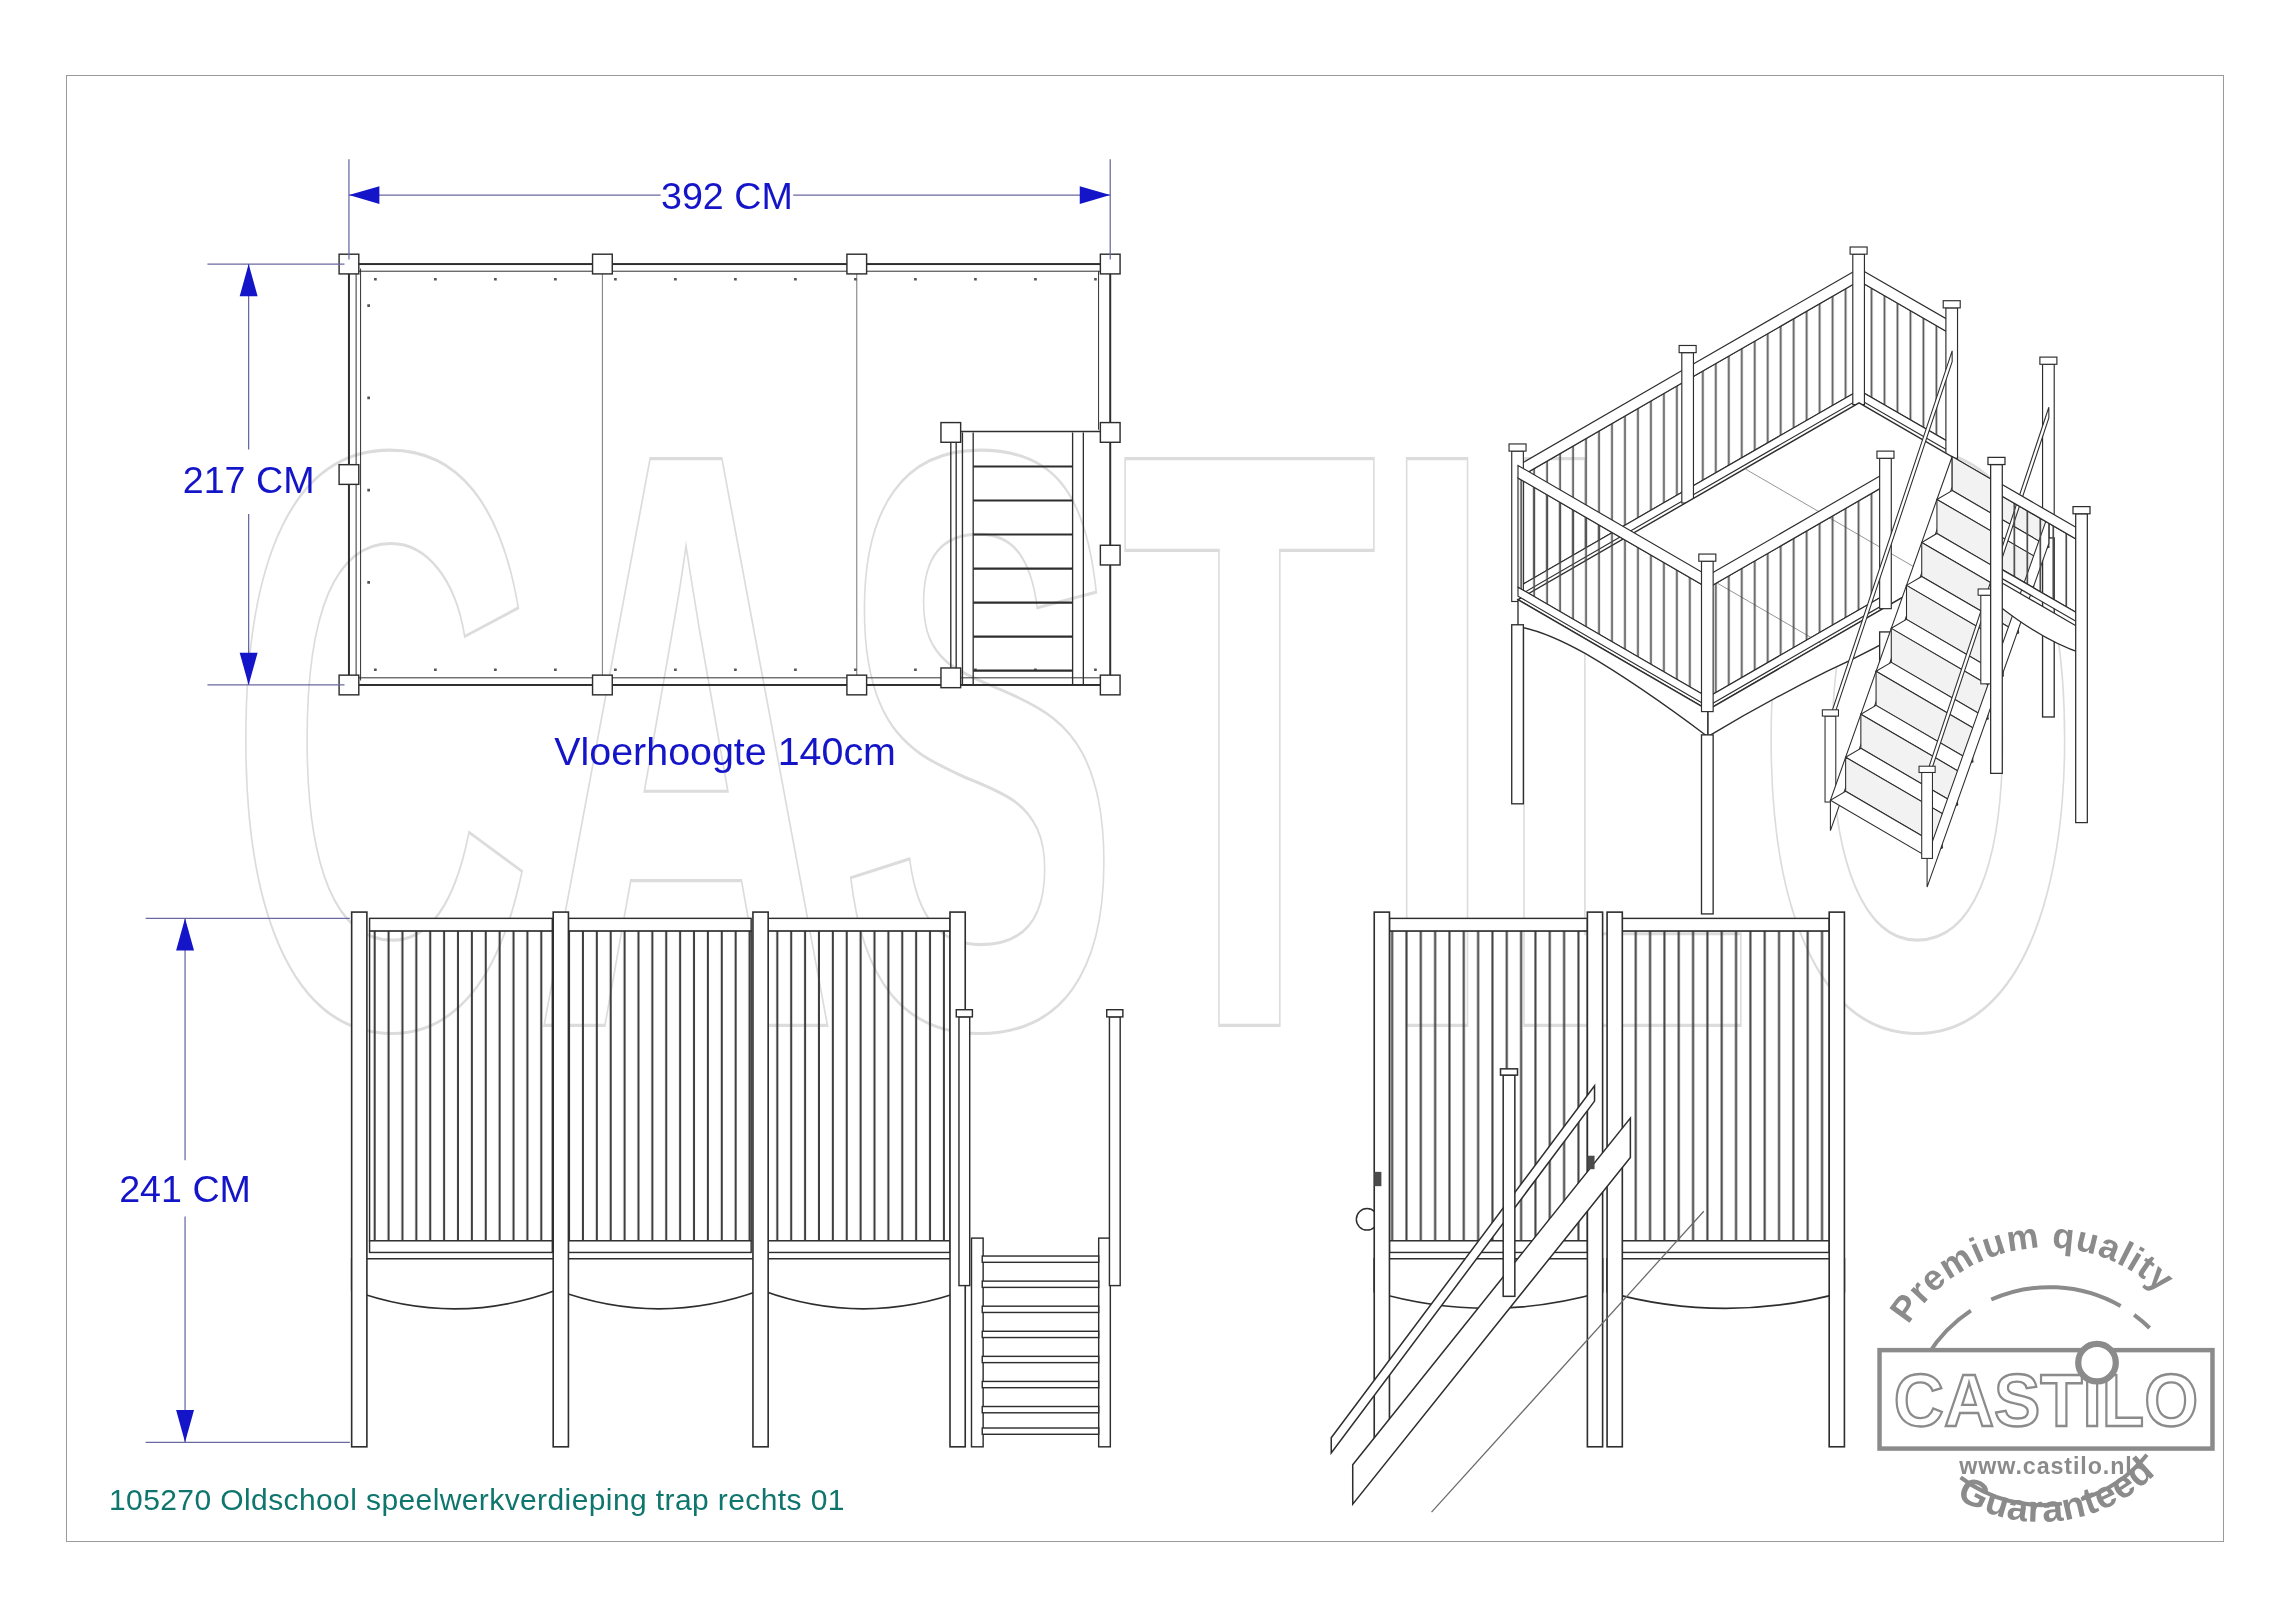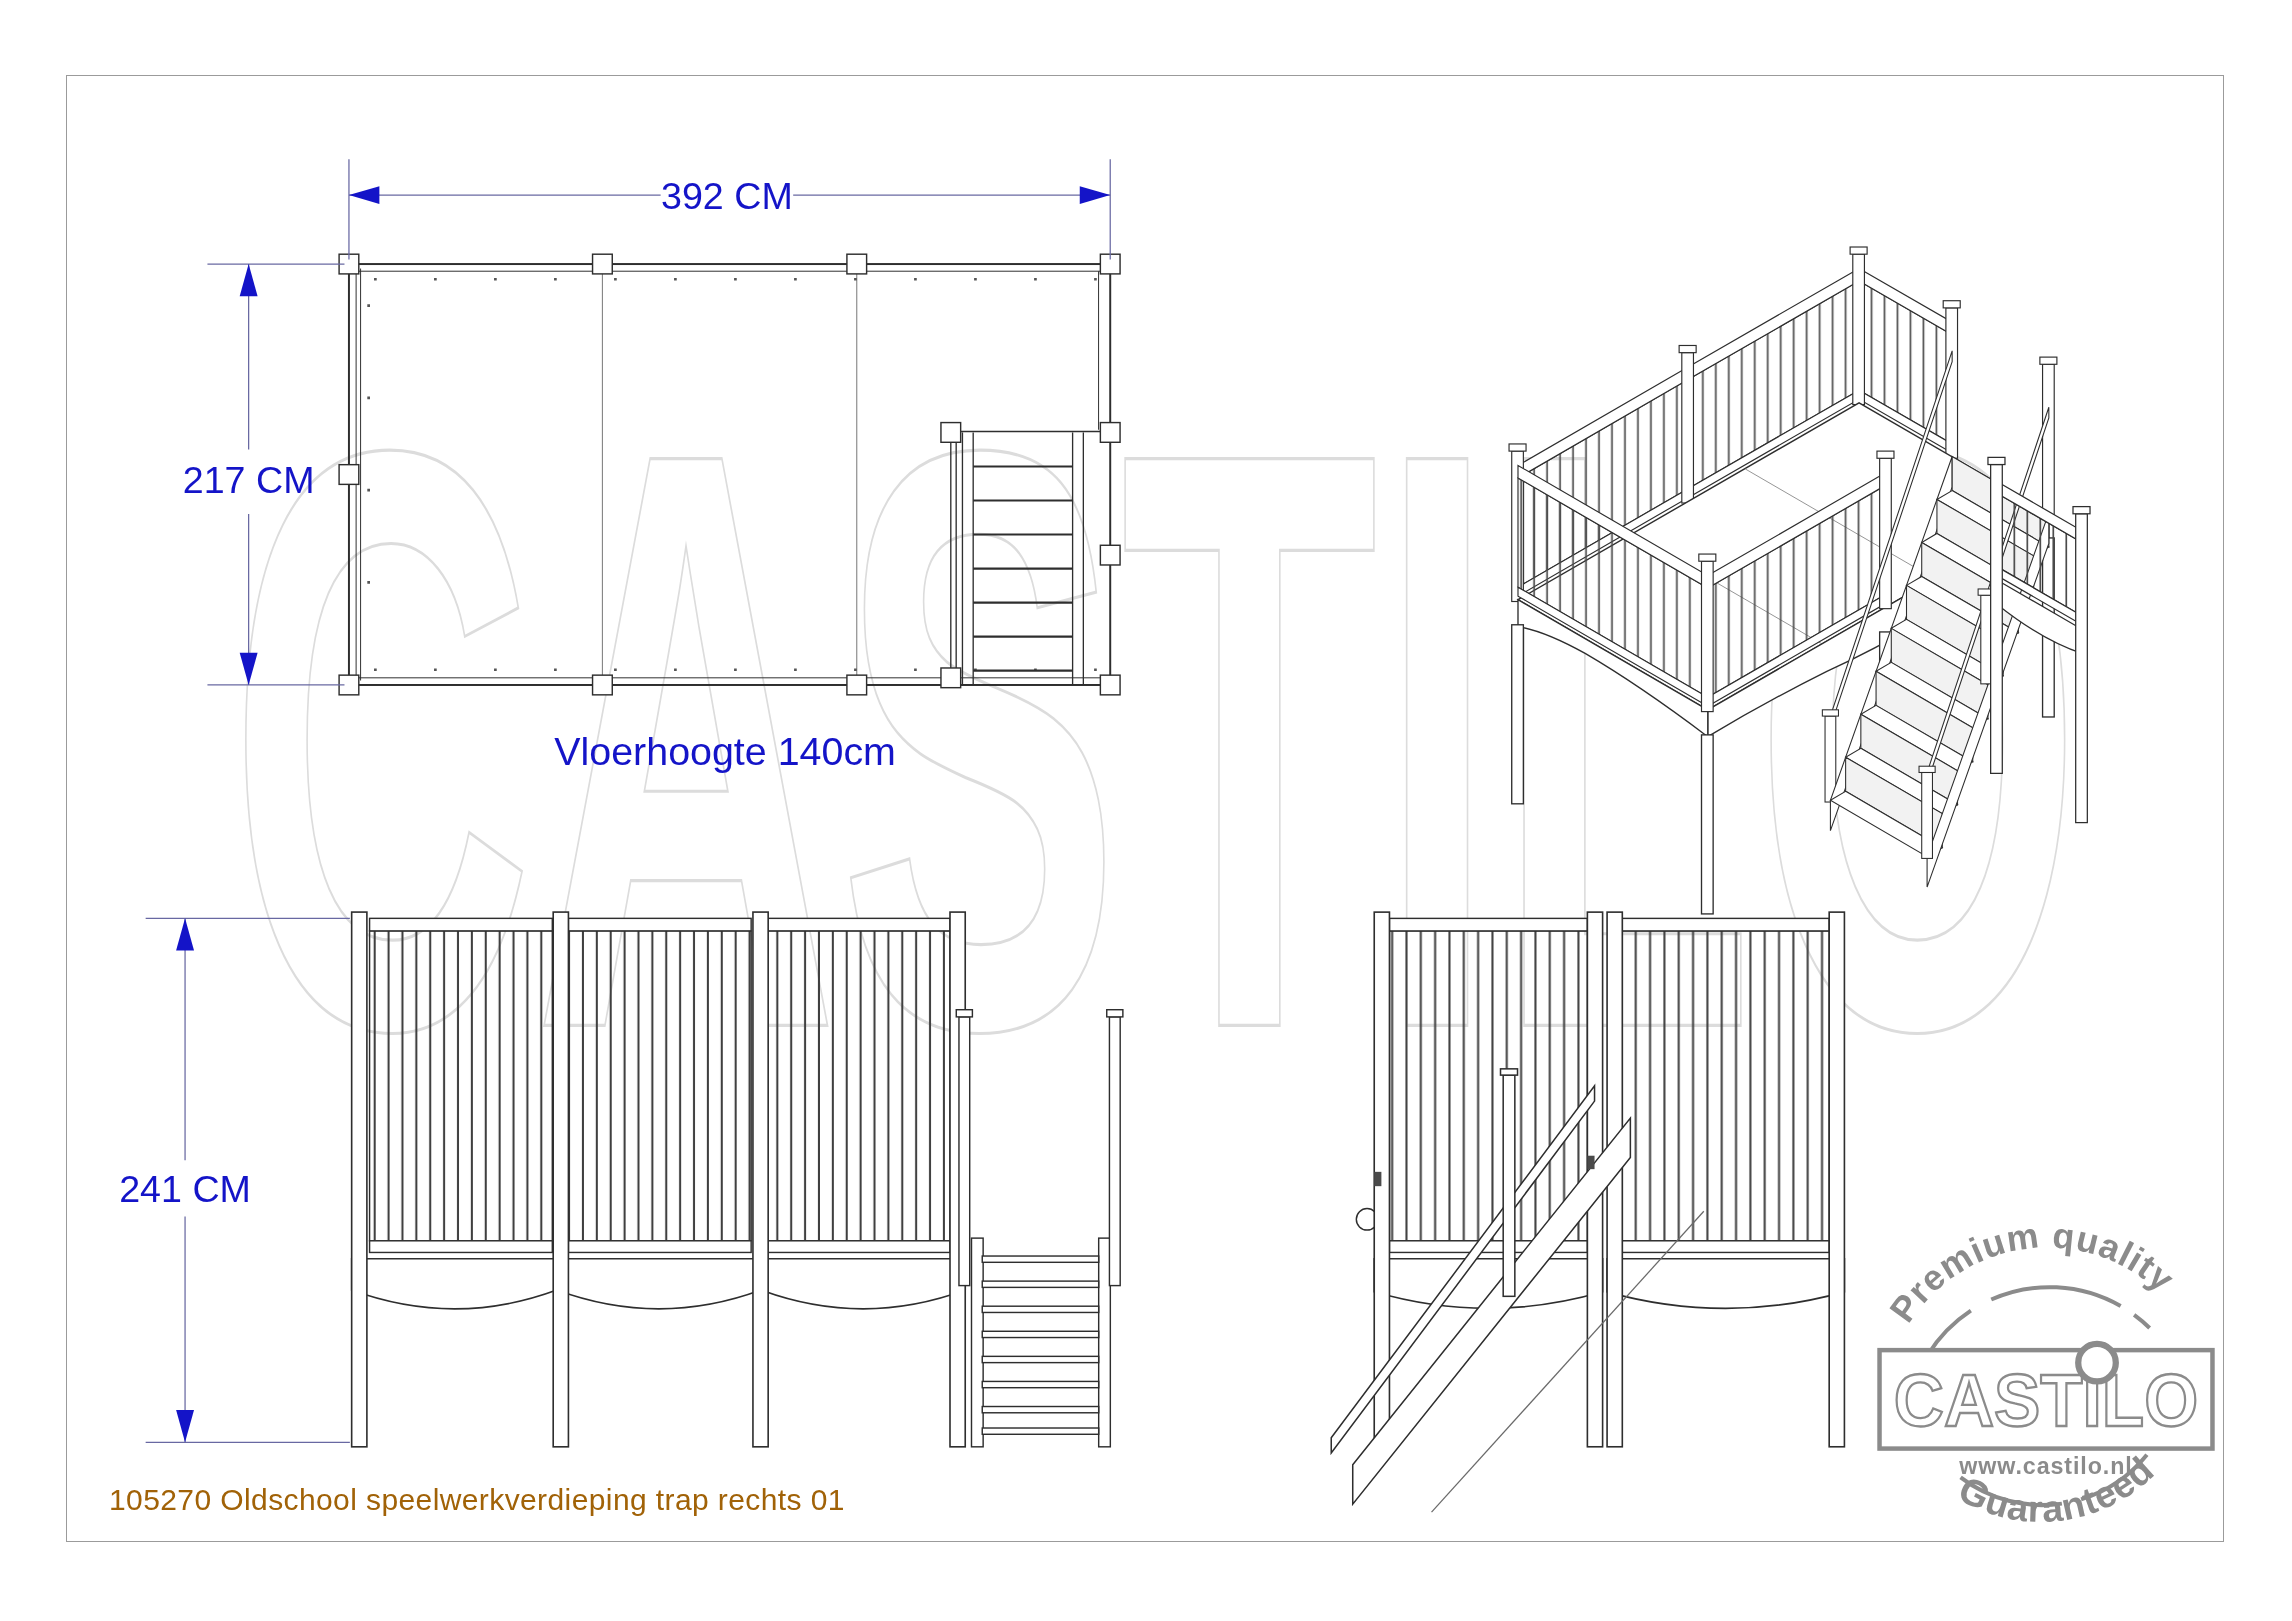--- a/index.html
+++ b/index.html
@@ -1,21 +1,21 @@
 <!DOCTYPE html>
 <html style="font-size:14.3px"><head>
 <meta charset="utf-8">
 <style>
   html,body{margin:0;padding:0;background:#fff;}
   .page{position:relative;width:2293px;height:1621px;background:#ffffff;
         font-family:"Liberation Sans",sans-serif;overflow:hidden;}
   .abs{position:absolute;}
   .border-frame{left:66px;top:75px;width:2158px;height:1467px;
         border:1.8px solid #9b9b9b;box-sizing:border-box;}
-  .footer-title{left:109px;top:1483px;font-size:30px;color:#a16207;letter-spacing:0.4px;}
+  .footer-title{left:109px;top:1483px;font-size:30px;color:#0f766e;letter-spacing:0.4px;}
   svg text{font-family:"Liberation Sans",sans-serif;}
   .dimtext{fill:#1414c8;font-size:42px;}
   .bluebig{fill:#1414c8;font-size:44px;}
 </style>
 </head>
 <body>
 
 <div class="page">
 
   <svg class="abs" style="left:0;top:0" width="2293" height="1621" viewBox="0 0 2560 1810">

